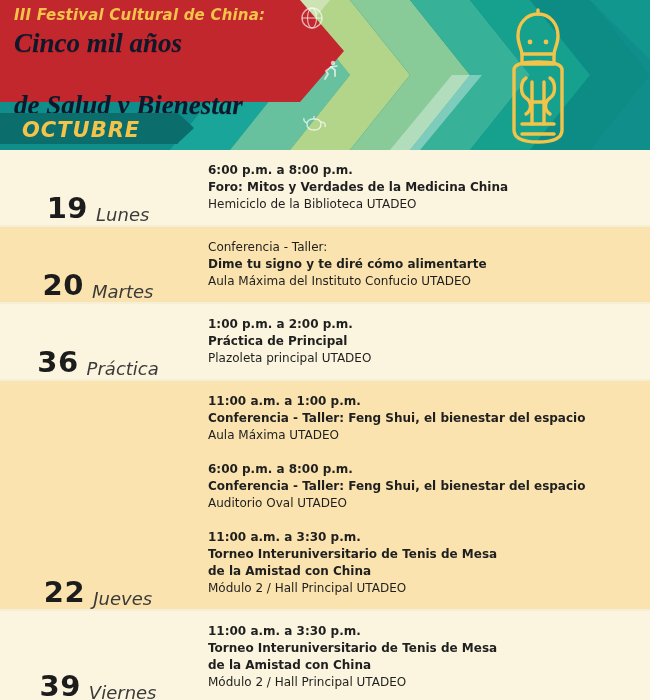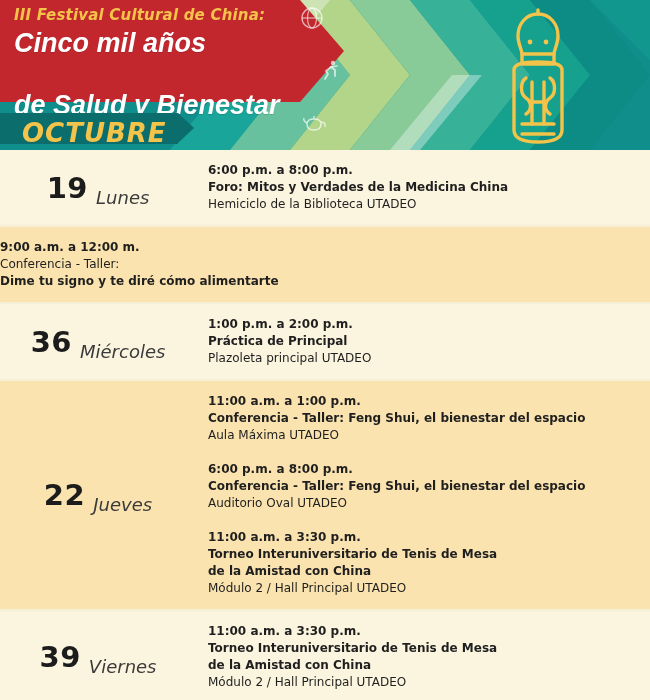--- a/index.html
+++ b/index.html
@@ -59,26 +59,26 @@
     font-size: 15px;
     font-style: italic;
     font-weight: bold;
     letter-spacing: 0.2px;
     font-family: "DejaVu Sans", sans-serif;
   }
   .title-main {
     position: absolute;
     left: 14px; top: 28px;
     z-index: 5;
-    color: #ffffff;
+    color: #0f172a;
     font-size: 27px;
     font-style: italic;
     font-weight: bold;
     line-height: 30px;
-    font-family: Liberation Sans, sans-serif;
+    font-family: Liberation Serif, serif;
     text-shadow: 0 1px 0 rgba(0,0,0,0.12);
   }
   .title-main .l2 { display: block; margin-top: 32px; }
 
   .month-band {
     position: absolute;
     left: 0; top: 113px;
     width: 178px; height: 31px;
     background: #0b6e6d;
     z-index: 6;
@@ -90,21 +90,21 @@
     width: 0; height: 0;
     border-top: 15.5px solid transparent;
     border-bottom: 15.5px solid transparent;
     border-left: 16px solid #0b6e6d;
   }
   .month-label {
     position: absolute;
     left: 22px; top: 118px;
     z-index: 7;
     color: #f3c34a;
-    font-size: 26px;
+    font-size: 21px;
     font-weight: bold;
     font-style: italic;
     letter-spacing: 1px;
     font-family: "DejaVu Sans", sans-serif;
   }
 
   
   .deco-icon {
     position: absolute;
     z-index: 4;
@@ -131,21 +131,21 @@
     align-items: stretch;
     border-bottom: 2px solid #f6efd8;
   }
   .row.odd  { background: #fbf4de; }
   .row.even { background: #fae3ae; }
 
   .daycell {
     width: 208px;
     flex: 0 0 208px;
     display: flex;
-    align-items: center;
+    align-items: flex-end;
     justify-content: center;
     padding-right: 12px;
   }
   .daynum {
     color: #1c1c1c;
     font-size: 29px;
     font-weight: bold;
     font-family: "DejaVu Sans", sans-serif;
     letter-spacing: 0.5px;
   }
@@ -270,33 +270,37 @@
       <div class="eventcell">
         <div class="event">
           <div class="ev-line bold">6:00 p.m. a 8:00 p.m.</div>
           <div class="ev-line bold">Foro: Mitos y Verdades de la Medicina China</div>
           <div class="ev-line">Hemiciclo de la Biblioteca UTADEO</div>
         </div>
       </div>
     </div>
 
     <div class="row even">
-      <div class="eventcell">
-        <div class="event">
-          <div class="ev-line bold">9:00 a.m. a 12:00 m.</div>
+      <div class="daycell">
+        <span class="daynum">20</span>
+        <span class="dayname">Martes</span>
+      </div>
+      <div class="eventcell">
+        <div class="event">
           <div class="ev-line">Conferencia - Taller:</div>
           <div class="ev-line bold">Dime tu signo y te diré cómo alimentarte</div>
+          <div class="ev-line">Aula Máxima del Instituto Confucio UTADEO</div>
         </div>
       </div>
     </div>
 
     <div class="row odd">
       <div class="daycell">
         <span class="daynum">36</span>
-        <span class="dayname">Miércoles</span>
+        <span class="dayname">Práctica</span>
       </div>
       <div class="eventcell">
         <div class="event">
           <div class="ev-line bold">1:00 p.m. a 2:00 p.m.</div>
           <div class="ev-line bold">Práctica de Principal</div>
           <div class="ev-line">Plazoleta principal UTADEO</div>
         </div>
       </div>
     </div>
 

